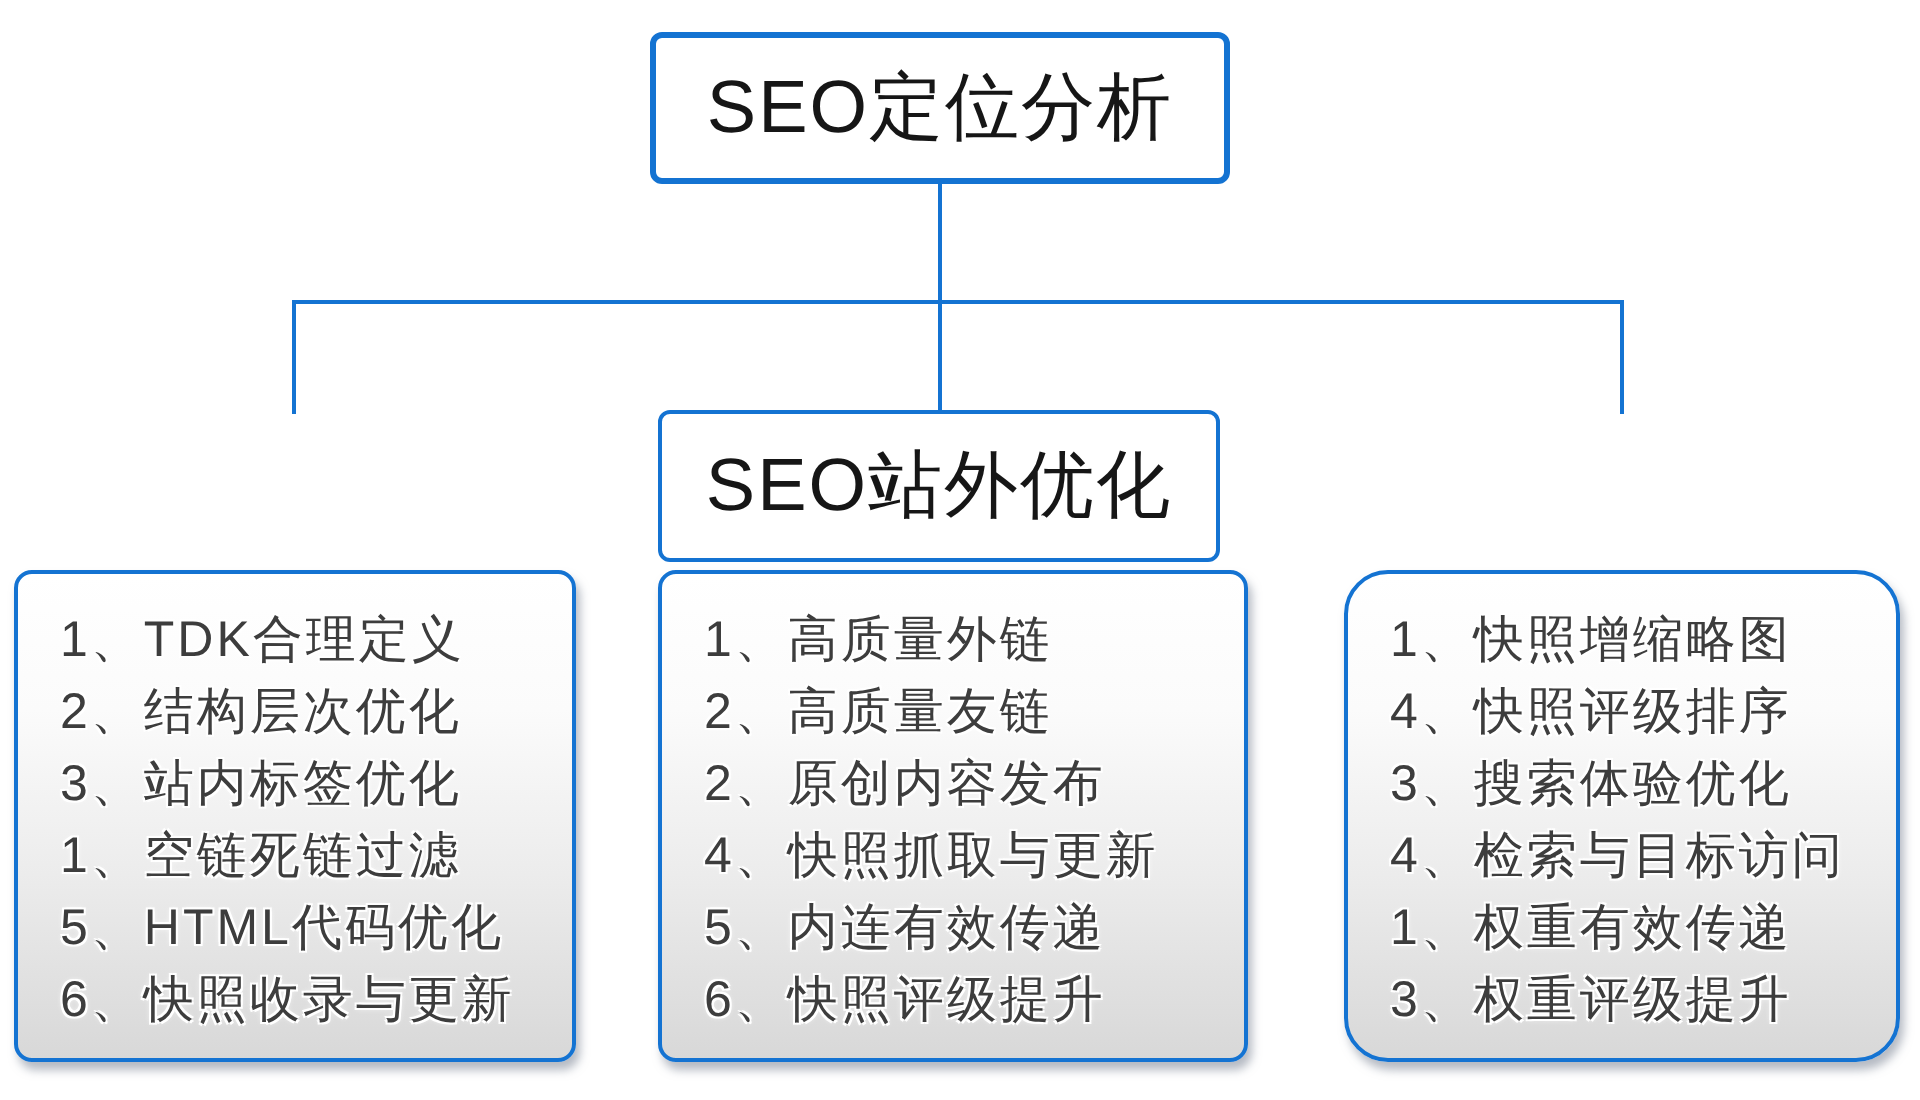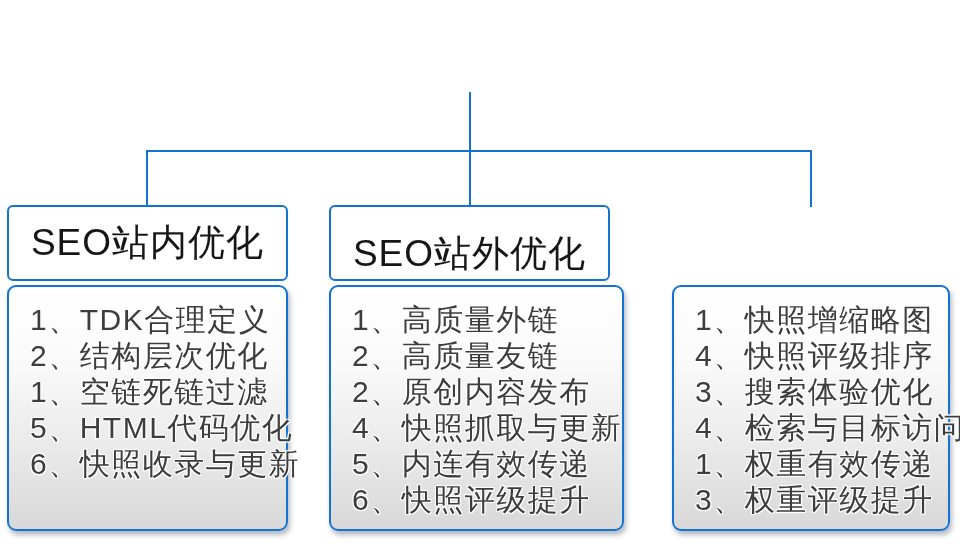--- a/index.html
+++ b/index.html
@@ -20,40 +20,40 @@
     box-sizing:border-box;
   }
   .node-title {
     font-size:37px;
     color:#161616;
     letter-spacing:1px;
     white-space:nowrap;
   }
   .root-box   { left:325px; top:16px;  width:290px; height:76px; border-width:3px; }
   .hdr-c1     { left:7px;   top:205px; width:281px; height:76px; }
-  .hdr-c2     { left:329px; top:205px; width:281px; height:76px;align-items:flex-end; }
+  .hdr-c2     { left:329px; top:205px; width:281px; height:76px; }
   .hdr-c3     { left:672px; top:205px; width:278px; height:76px; }
 
   
   .panel {
     position:absolute;
     box-sizing:border-box;
     border:2px solid #1473d2;
     border-radius:9px;
     background:linear-gradient(180deg,#ffffff 0%,#fbfbfb 28%,#ececec 62%,#d8d8d8 100%);
     box-shadow:2px 4px 5px rgba(120,130,145,0.55);
     padding:15px 0 0 21px;
   }
   .pan-c1 { left:7px;   top:285px; width:281px; height:246px; }
   .pan-c2 { left:329px; top:285px; width:295px; height:246px; }
-  .pan-c3 { left:672px; top:285px; width:278px; height:246px; }
+  .pan-c3 { left:672px; top:285px; width:278px; height:246px;border-radius:22px; }
 
   .panel ul { list-style:none; margin:0; padding:0; }
   .panel li {
-    font-size:30px;
+    font-size:25px;
     line-height:36px;
     color:#3d3d3d;
     letter-spacing:1.5px;
     white-space:nowrap;
     text-shadow:
       1px 1px 0 #ffffff, -1px -1px 0 #ffffff,
       1px -1px 0 #ffffff, -1px 1px 0 #ffffff,
       0 0 3px #ffffff;
   }
 
@@ -63,34 +63,35 @@
   .hbar   { left:146px; top:150px; width:666px; height:2px;  }
   .drop-l { left:146px; top:150px; width:2px;   height:57px; }
   .drop-m { left:469px; top:150px; width:2px;   height:57px; }
   .drop-r { left:810px; top:150px; width:2px;   height:57px; }
 </style>
 </head>
 <body>
 
 <div class="canvas">
 
+  <div class="node root-box">
+    <span class="node-title">SEO定位分析</span>
+  </div>
 
   <div class="line stem"></div>
   <div class="line hbar"></div>
   <div class="line drop-l"></div>
   <div class="line drop-m"></div>
   <div class="line drop-r"></div>
 
-  <div class="node hdr-c1">
-    <span class="node-title">SEO站内优化</span>
-  </div>
   <div class="panel pan-c1">
     <ul>
       <li>1、TDK合理定义</li>
       <li>2、结构层次优化</li>
+      <li>3、站内标签优化</li>
       <li>1、空链死链过滤</li>
       <li>5、HTML代码优化</li>
       <li>6、快照收录与更新</li>
     </ul>
   </div>
 
   <div class="node hdr-c2">
     <span class="node-title">SEO站外优化</span>
   </div>
   <div class="panel pan-c2">

